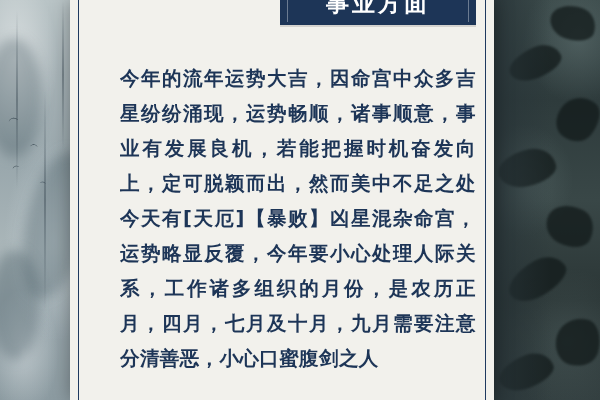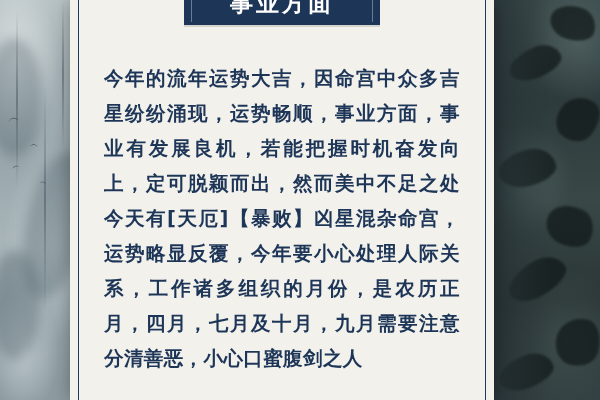--- a/index.html
+++ b/index.html
@@ -106,21 +106,21 @@
     right: 8px; bottom: -10px;
     border: 1px solid #1f3a5f;
     pointer-events: none;
   }
   .card-inner {
     position: absolute;
     left: 18px; top: 0;
     right: 18px; bottom: 0;
     display: flex;
     flex-direction: column;
-    align-items: center;
+    align-items: flex-end;
     gap: 20px;
   }
   
   .banner {
     position: relative;
     margin-top: -18px;
     width: 196px;
     height: 46px;
     background: #1d3557;
     display: flex;
@@ -190,17 +190,17 @@
     <div class="leaf l8"></div>
     <div class="haze"></div>
   </div>
 
   <div class="card">
     <div class="card-border"></div>
     <div class="card-inner">
       <div class="banner">
         <span class="banner-title">事业方面</span>
       </div>
-      <div class="body-text">今年的流年运势大吉，因命宫中众多吉星纷纷涌现，运势畅顺，事业方面，事业有发展良机，若能把握时机奋发向上，定可脱颖而出，然而美中不足之处今天有[天厄]【暴败】凶星混杂命宫，运势略显反覆，今年要小心处理人际关系，工作诸多组织的月份，是农历正月，四月，七月及十月，九月需要注意分清善恶，小心口蜜腹剑之人</div>
+      <div class="body-text">今年的流年运势大吉，因命宫中众多吉星纷纷涌现，运势畅顺，诸事顺意，事业有发展良机，若能把握时机奋发向上，定可脱颖而出，然而美中不足之处今天有[天厄]【暴败】凶星混杂命宫，运势略显反覆，今年要小心处理人际关系，工作诸多组织的月份，是农历正月，四月，七月及十月，九月需要注意分清善恶，小心口蜜腹剑之人</div>
     </div>
   </div>
 
 </div>
 
 </body></html>

